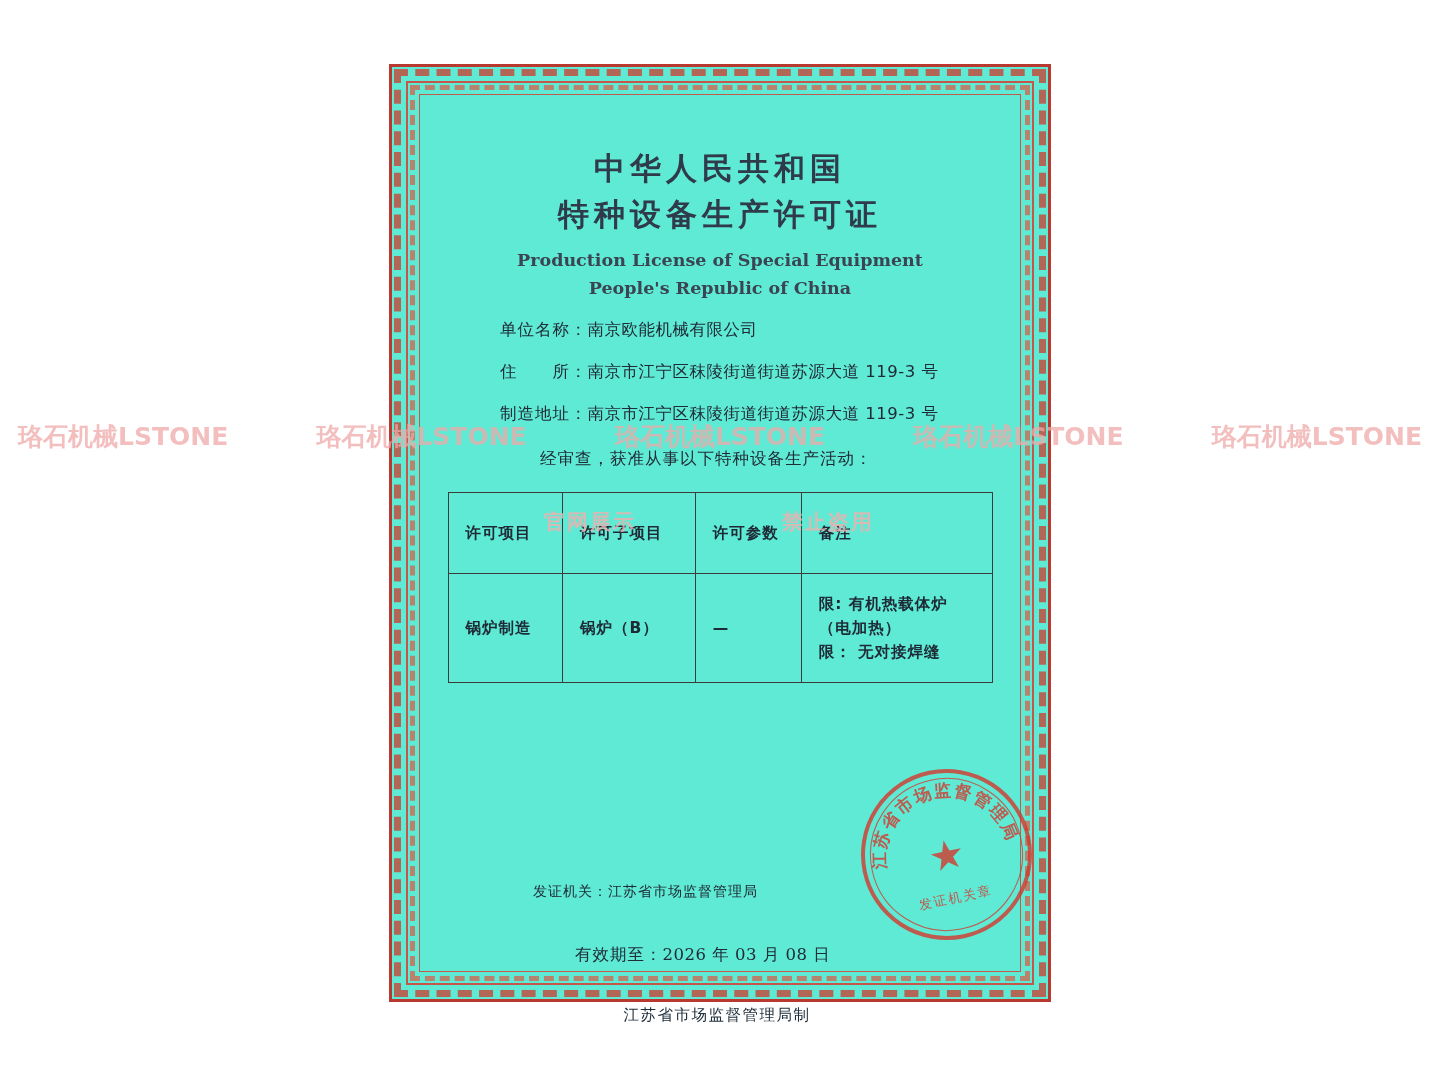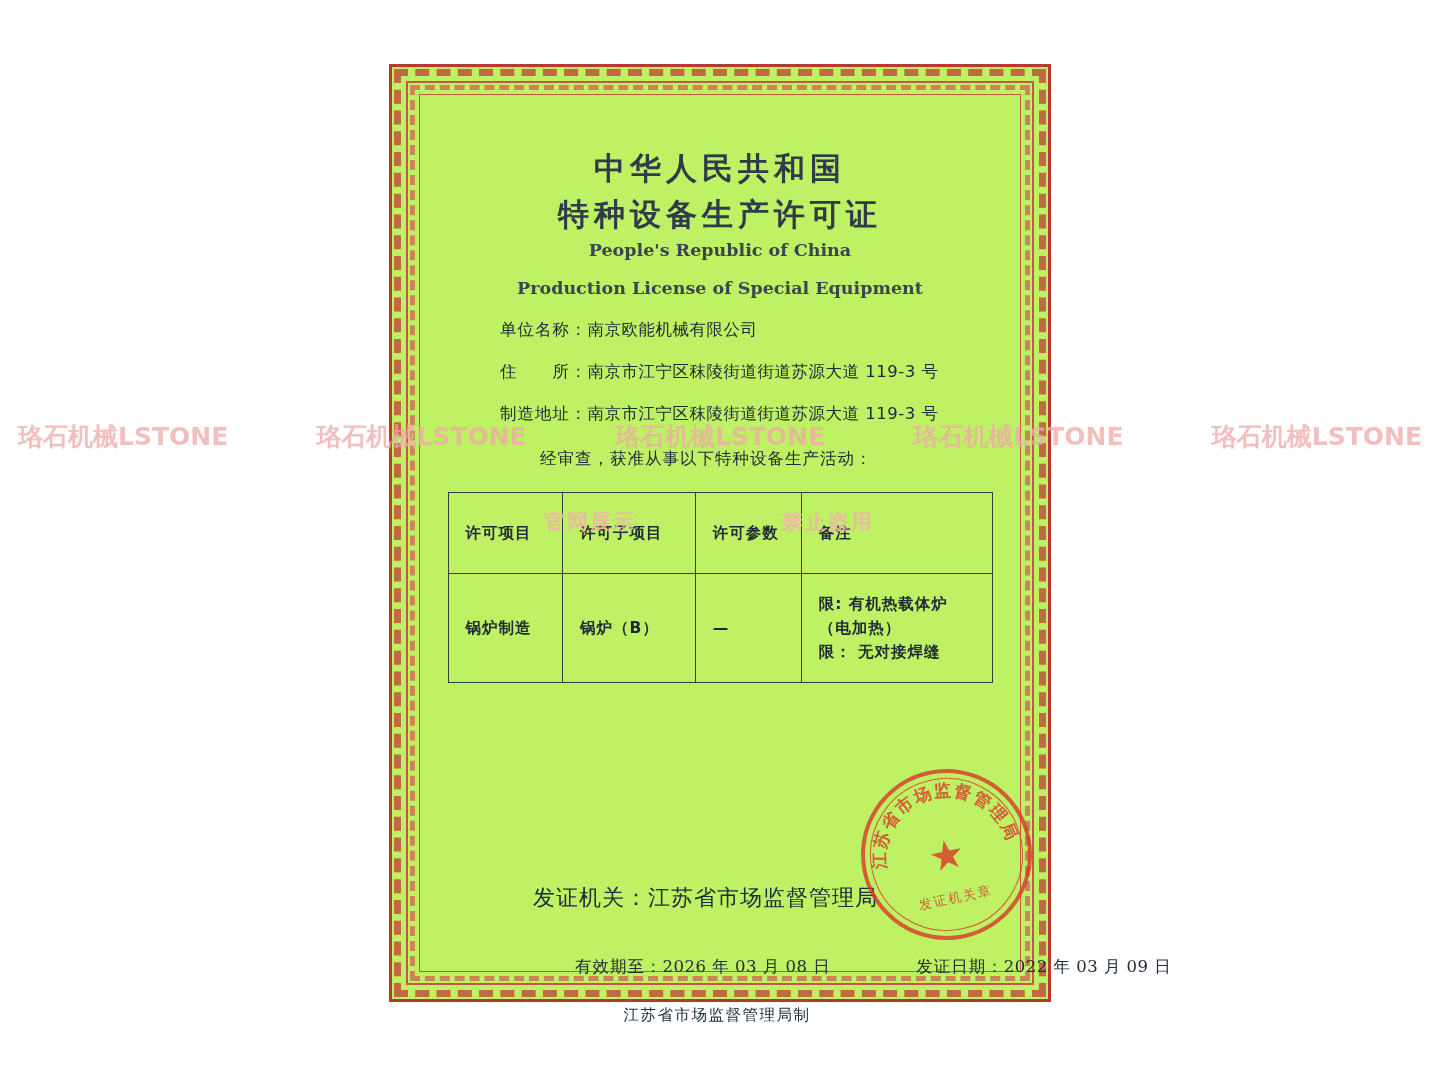--- a/index.html
+++ b/index.html
@@ -15,21 +15,21 @@
     overflow: hidden;
   }
 
   
   #certificate {
     position: absolute;
     left: 389px;
     top: 64px;
     width: 662px;
     height: 938px;
-    background: #bef264;
+    background: #5eead4;
   }
 
   
   .border-outer {
     position: absolute;
     inset: 0;
     border: 3px solid #b8392f;
     box-sizing: border-box;
   }
   .border-dash-outer {
@@ -153,21 +153,21 @@
   .col-item    { width: 125px; }
   .col-subitem { width: 135px; }
   .col-param   { width: 110px; }
   .col-remark  { width: 175px; }
   .remark-line { line-height: 24px; white-space: pre; }
 
   
   .issuer {
     margin-top: 200px;
     padding-left: 108px;
-    font-size: 22px;
+    font-size: 14px;
     color: #202b38;
     letter-spacing: 1px;
   }
   .dates {
     margin-top: 24px;
     padding-left: 100px;
     font-size: 16.5px;
     color: #202b38;
     display: flex;
     align-items: baseline;
@@ -290,22 +290,22 @@
   <div class="border-outer"></div>
   <div class="border-dash-outer"></div>
   <div class="border-inner"></div>
   <div class="border-dash-inner"></div>
   <div class="border-thin"></div>
 
   <div class="content">
 
     <div class="title-cn">中华人民共和国</div>
     <div class="title-cn second">特种设备生产许可证</div>
+    <div class="title-en">Production License of Special Equipment</div>
     <div class="title-en second">People's Republic of China</div>
-    <div class="title-en">Production License of Special Equipment</div>
 
 
     <div class="fields">
       <div class="field-row">
         <span class="field-label">单位名称：</span>
         <span class="field-value">南京欧能机械有限公司</span>
       </div>
       <div class="field-row">
         <span class="field-label">住　　所：</span>
         <span class="field-value">南京市江宁区秣陵街道街道苏源大道 119-3 号</span>
@@ -342,23 +342,20 @@
     </table>
 
     <div class="issuer">
       <span>发证机关：</span><span>江苏省市场监督管理局</span>
     </div>
 
     <div class="dates">
       <div class="date-box">
         <span>有效期至：</span><span class="date-num">2026 年 03 月 08 日</span>
       </div>
-      <div class="date-box right">
-        <span>发证日期：</span><span class="date-num">2022 年 03 月 09 日</span>
-      </div>
     </div>
 
   </div>
 
   <div class="seal">
     <div class="ring2"></div>
     <svg class="seal-arc" viewBox="0 0 163 163">
       <defs>
         <path id="sealArc" d="M 20,93 A 62,62 0 1 1 143,93" fill="none"></path>
       </defs>

